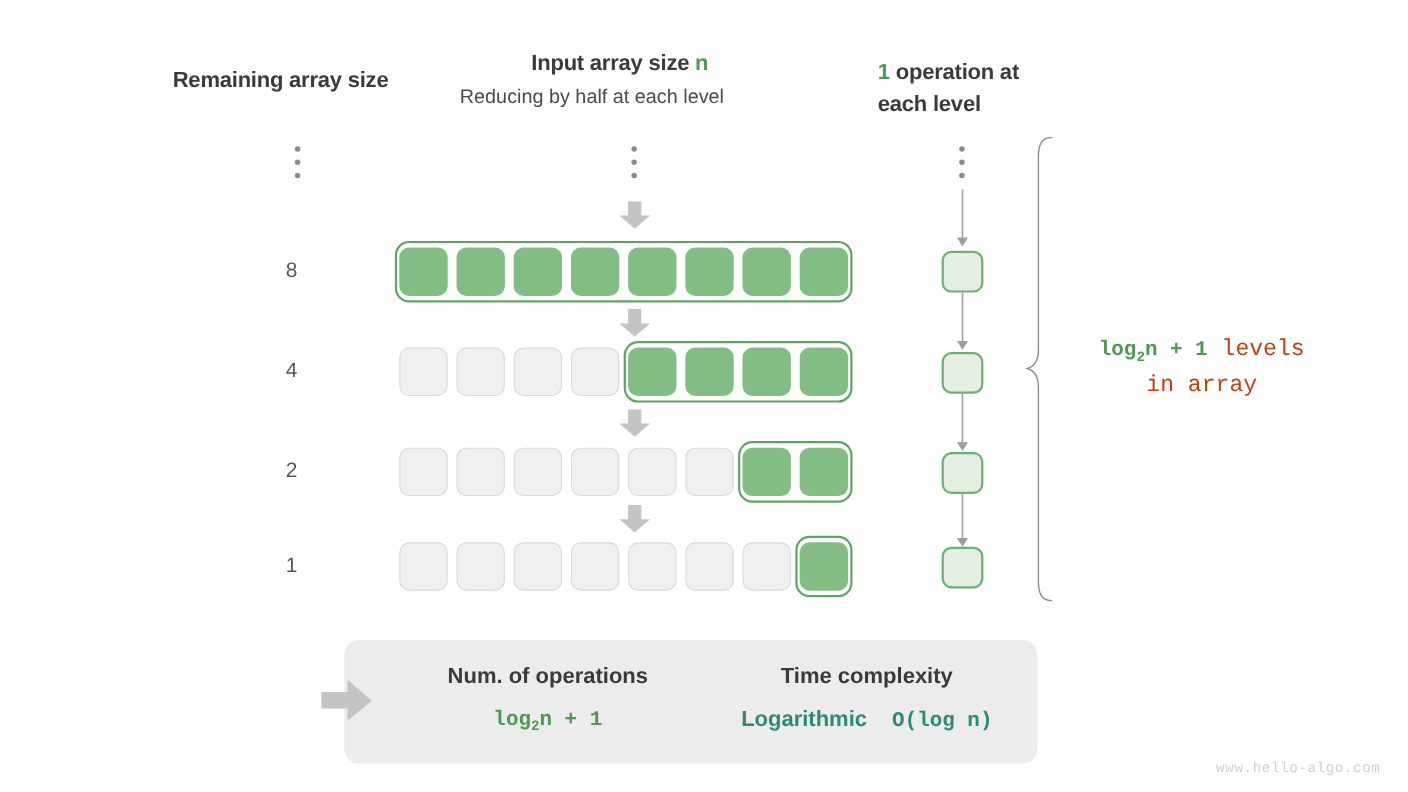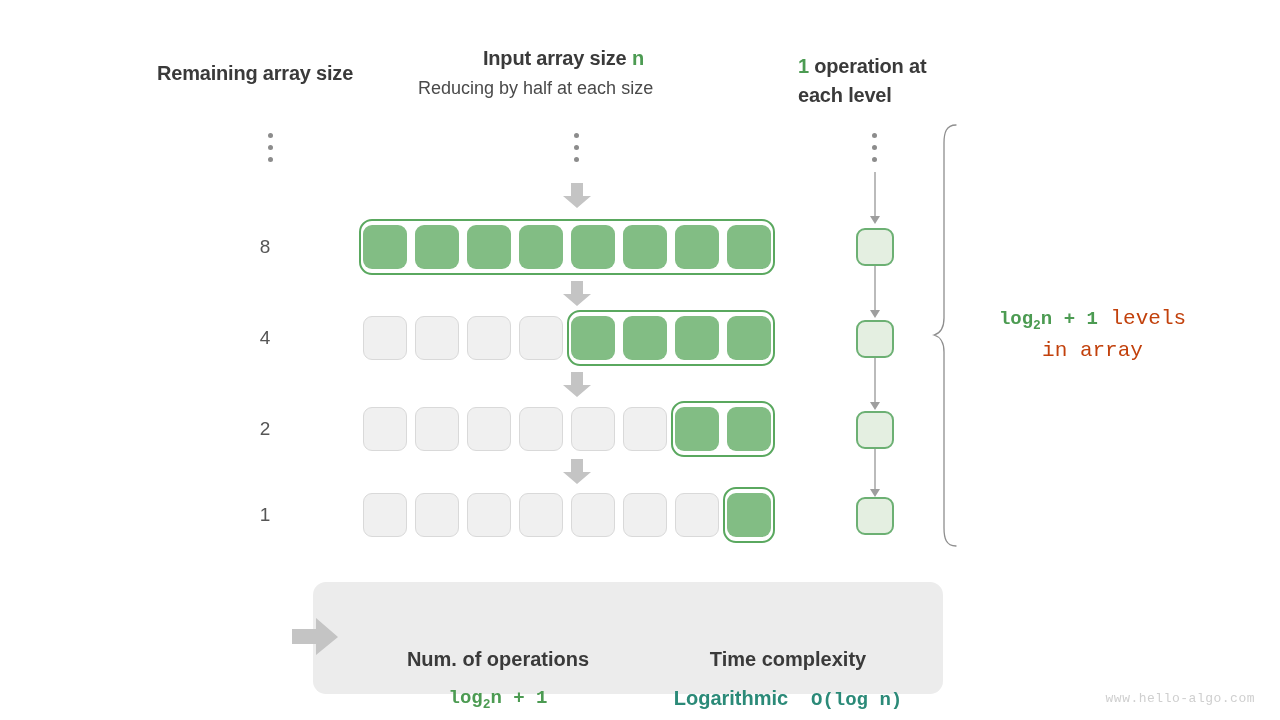--- a/index.html
+++ b/index.html
@@ -133,21 +133,20 @@
     position: absolute;
     left: 313px; top: 582px;
     width: 630px; height: 112px;
     background: #ececec;
     border-radius: 13px;
   }
   .sum-col {
     position: absolute;
     top: 22px;
     text-align: center;
-    margin-top: 44px;
   }
   #sum-left  { left: 35px;  width: 300px; }
   #sum-right { left: 345px; width: 260px; }
   .sum-title {
     font-weight: bold;
     font-size: 20px;
     color: #3a3a3a;
     white-space: nowrap;
   }
   .sum-val {
@@ -181,21 +180,21 @@
 <body>
 
 <div class="stage">
 
   <div class="hdr" id="hdr-left">
     <div class="hdr-bold">Remaining array size</div>
   </div>
 
   <div class="hdr" id="hdr-mid">
     <div class="hdr-bold"><span>Input array size </span><span class="accent">n</span></div>
-    <div class="hdr-sub">Reducing by half at each size</div>
+    <div class="hdr-sub">Reducing by half at each level</div>
   </div>
 
   <div class="hdr" id="hdr-right">
     <div class="hdr-bold"><span class="accent">1</span><span> operation at</span></div>
     <div class="hdr-bold">each level</div>
   </div>
 
   <div class="vdots" id="dots-left">
       <span></span>
       <span></span>

